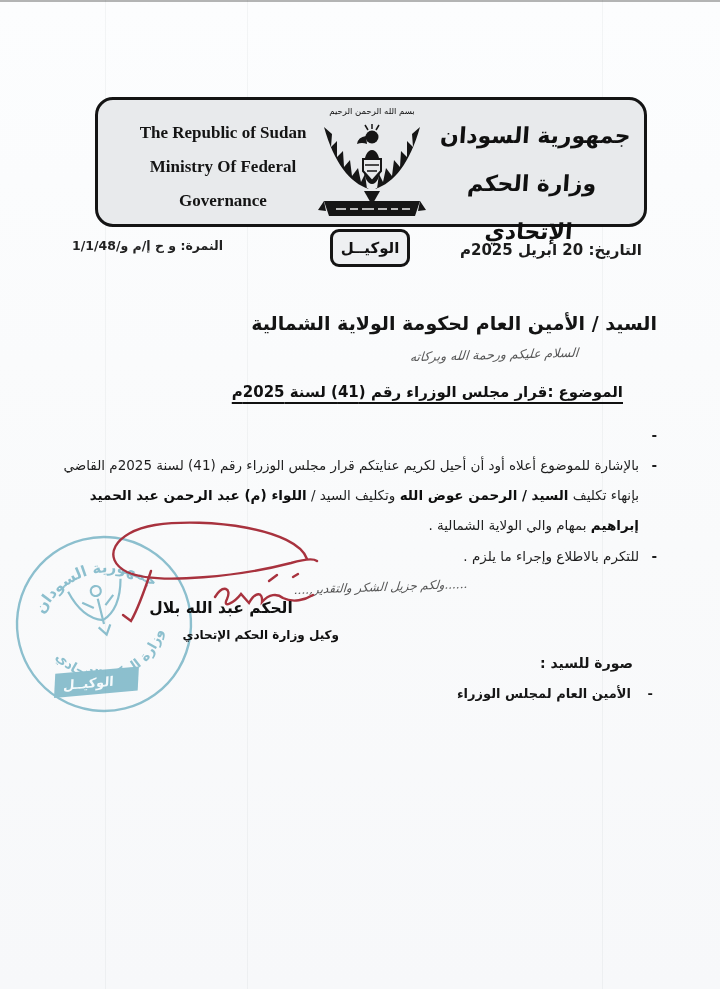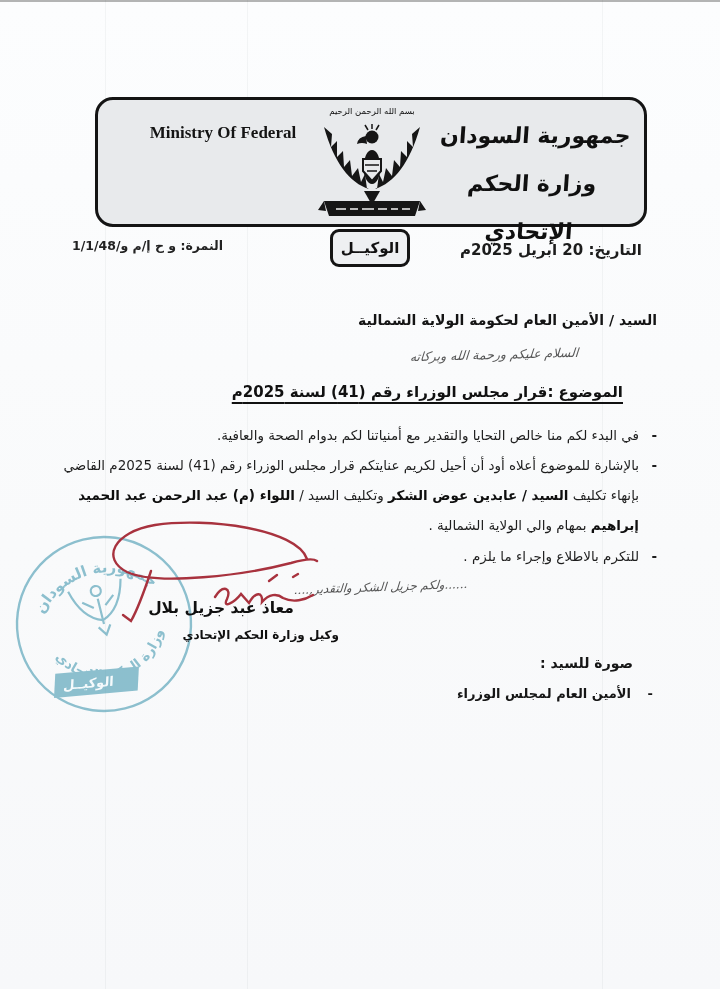--- a/index.html
+++ b/index.html
@@ -30,21 +30,21 @@
 
   
   .date-field{position:absolute;right:78px;top:241px;direction:rtl;font-size:15px;font-weight:600;color:#1c1c1c;}
   .office-box{position:absolute;left:330px;top:229px;width:80px;height:38px;
     border:3px solid #141414;border-radius:9px;background:#eef0f2;
     display:flex;align-items:center;justify-content:center;
     font-weight:bold;font-size:15px;direction:rtl;color:#111;}
   .number-field{position:absolute;left:60px;top:238px;direction:rtl;font-size:12.5px;font-weight:600;color:#222;margin-left:12px;}
 
   
-  .addressee{position:absolute;right:63px;top:312px;direction:rtl;font-weight:bold;font-size:14px;color:#141414;}
+  .addressee{position:absolute;right:63px;top:312px;direction:rtl;font-weight:bold;font-size:19px;color:#141414;}
   .script{direction:rtl;font-style:italic;color:#2e2e2e;opacity:.8;
     font-family:"DejaVu Serif","Liberation Serif",serif;}
   .greeting{position:absolute;right:142px;top:347px;font-size:12.5px;transform:rotate(-1.5deg) skewX(-6deg);}
   .subject{position:absolute;right:97px;top:383px;direction:rtl;font-weight:bold;font-size:15px;color:#111;
     text-decoration:underline;text-underline-offset:5px;text-decoration-thickness:1.5px;text-align:right;}
   .bullet{position:absolute;right:63px;width:594px;direction:rtl;font-size:13.5px;color:#1e1e1e;
     line-height:30px;text-align:right;padding-right:18px;}
   .bullet .dash{position:absolute;right:0;top:0;font-weight:bold;}
   .b1{top:420px}
   .b2{top:450px}
@@ -72,21 +72,23 @@
 
 <div class="page">
 
   <div class="scan-edge"></div>
   <div class="fold f1"></div>
   <div class="fold f2"></div>
   <div class="fold f3"></div>
 
   <div class="letterhead">
     <div class="eng">
+      <div>The Republic of Sudan</div>
       <div>Ministry Of Federal</div>
+      <div>Governance</div>
     </div>
 
     <svg class="emblem" viewBox="0 0 132 126">
       <text x="66" y="13" font-size="8.5" text-anchor="middle" fill="#111">بسم الله الرحمن الرحيم</text>
 
       <path d="M63,88 C44,82 28,62 18,26 L26,33 25,46 31,40 31,56 37,50 38,66 44,59 46,75 52,67 55,81 59,73 61,88 Z" fill="#161616"></path>
 
       <path d="M69,88 C88,82 104,62 114,26 L106,33 107,46 101,40 101,56 95,50 94,66 88,59 86,75 80,67 77,81 73,73 71,88 Z" fill="#161616"></path>
 
       <circle cx="66" cy="36" r="6.5" fill="#161616"></circle>
@@ -116,26 +118,25 @@
   <div class="date-field">التاريخ: 20 ابريل 2025م</div>
   <div class="office-box">الوكيــل</div>
   <div class="number-field">النمرة: و ح إ/م و/1/1/48</div>
 
   <div class="addressee">السيد / الأمين العام لحكومة الولاية الشمالية</div>
   <div class="script greeting">السلام عليكم ورحمة الله وبركاته</div>
   <div class="subject">الموضوع :قرار مجلس الوزراء رقم (41) لسنة 2025م</div>
 
   <div class="bullet b1">
     <span class="dash">-</span>
-    <span>في البدء لكم منا خالص التحايا والتقدير مع أمنياتنا لكم بدوام الصحة والعافية.</span>
   </div>
 
   <div class="bullet b2">
     <span class="dash">-</span>
-    <span><span>بالإشارة للموضوع أعلاه أود أن أحيل لكريم عنايتكم قرار مجلس الوزراء رقم (41) لسنة 2025م القاضي بإنهاء تكليف </span><span class="bold-name">السيد / عابدين عوض الشكر</span><span> وتكليف السيد / </span><span class="bold-name">اللواء (م) عبد الرحمن عبد الحميد إبراهيم</span><span> بمهام والي الولاية الشمالية .</span></span>
+    <span><span>بالإشارة للموضوع أعلاه أود أن أحيل لكريم عنايتكم قرار مجلس الوزراء رقم (41) لسنة 2025م القاضي بإنهاء تكليف </span><span class="bold-name">السيد / الرحمن عوض الله</span><span> وتكليف السيد / </span><span class="bold-name">اللواء (م) عبد الرحمن عبد الحميد إبراهيم</span><span> بمهام والي الولاية الشمالية .</span></span>
   </div>
 
   <div class="bullet b3">
     <span class="dash">-</span>
     <span>للتكرم بالاطلاع وإجراء ما يلزم .</span>
   </div>
 
   <div class="script closing">......ولكم جزيل الشكر والتقدير,....</div>
 
   <svg class="stamp" viewBox="0 0 192 192">
@@ -165,21 +166,21 @@
 
   <svg class="sig" viewBox="0 0 320 150">
     <g fill="none" stroke="currentColor" stroke-width="2.4" stroke-linecap="round">
       <path d="M252,44 C242,14 152,2 100,10 C58,17 46,44 72,57 C102,71 190,60 236,48 C250,44 258,43 262,46"></path>
       <path d="M160,82 c8,-13 17,-9 12,2 c-5,10 7,4 14,-5 l8,9 c6,-11 14,-12 13,-1 c7,-8 15,-9 21,-4 c10,5 22,2 30,-3"></path>
       <path d="M214,66 l8,-6 M238,62 l5,-3"></path>
       <path d="M96,56 C90,74 84,92 76,106 l-8,-6"></path>
     </g>
   </svg>
 
-  <div class="signer-name">معاذ عبد جزيل بلال</div>
+  <div class="signer-name">الحكم عبد الله بلال</div>
   <div class="signer-title">وكيل وزارة الحكم الإتحادي</div>
 
   <div class="copy-label">صورة للسيد :</div>
   <div class="copy-item">
     <span class="dash">-</span>
     <span>الأمين العام لمجلس الوزراء</span>
   </div>
 
 </div>
 

